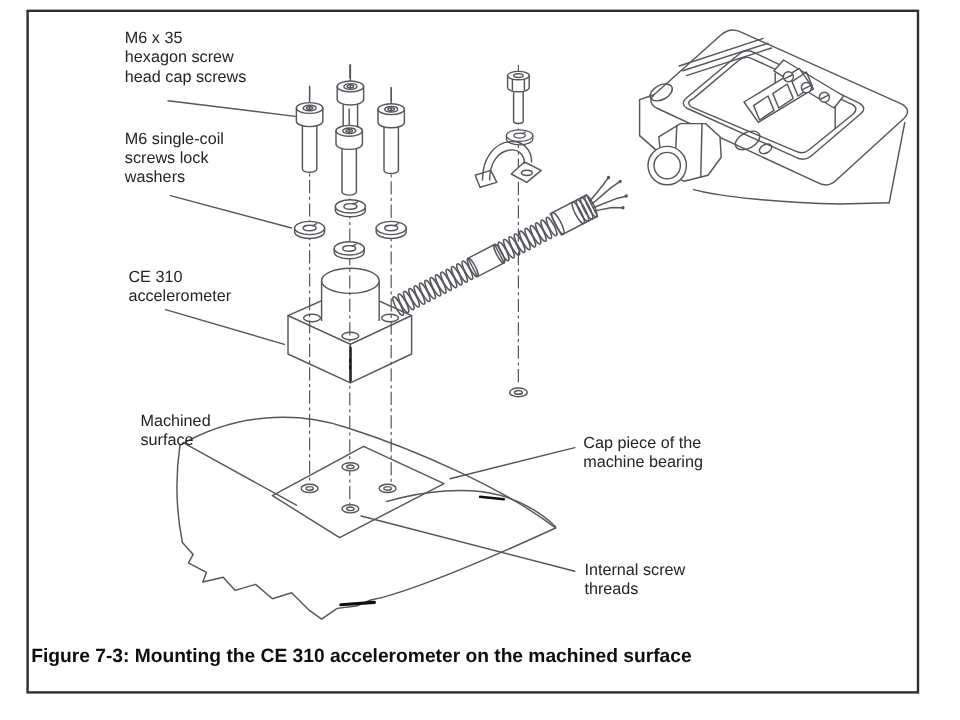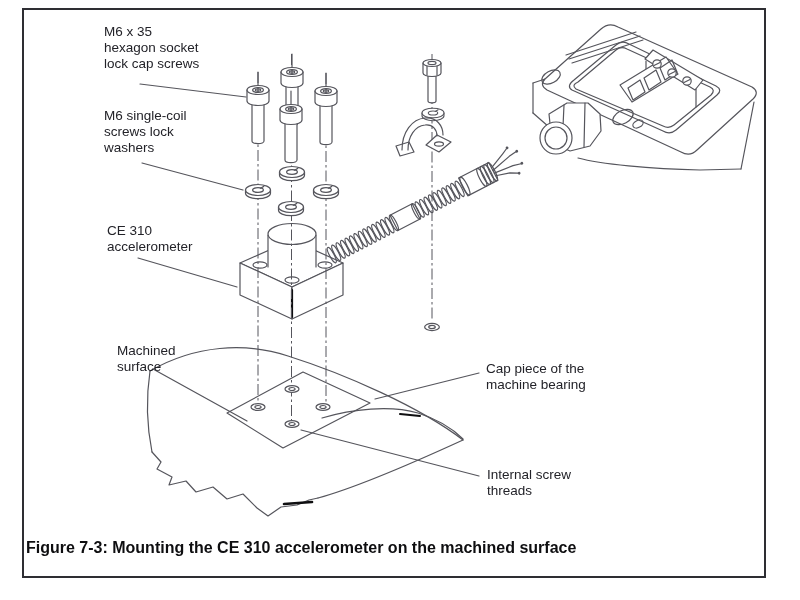--- a/index.html
+++ b/index.html
@@ -250,22 +250,22 @@
       <line x1="142" y1="163" x2="243" y2="190" class="s"></line>
       <line x1="138" y1="258" x2="237" y2="287" class="s"></line>
       <line x1="153" y1="369" x2="247" y2="421" class="s"></line>
       <line x1="479" y1="373" x2="375" y2="399" class="s"></line>
       <line x1="301" y1="430" x2="479" y2="476" class="s"></line>
     </g>
   </svg>
 
   <div class="lbl" style="left:104px;top:24px">
     <span>M6 x 35</span>
-    <span>hexagon socket</span>
-    <span>lock cap screws</span>
+    <span>hexagon screw</span>
+    <span>head cap screws</span>
   </div>
   <div class="lbl" style="left:104px;top:108px">
     <span>M6 single-coil</span>
     <span>screws lock</span>
     <span>washers</span>
   </div>
   <div class="lbl" style="left:107px;top:223px">
     <span>CE 310</span>
     <span>accelerometer</span>
   </div>

